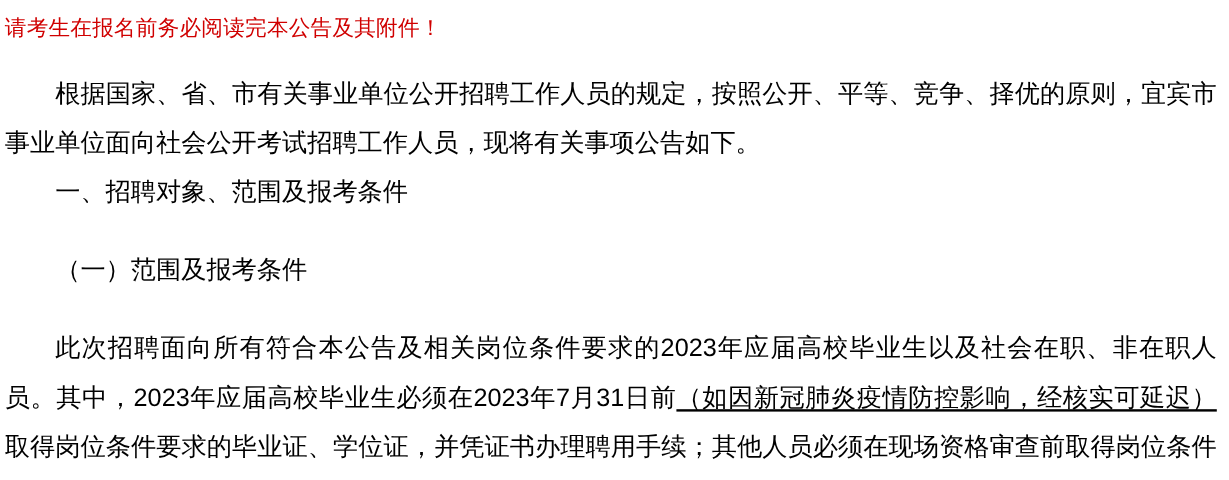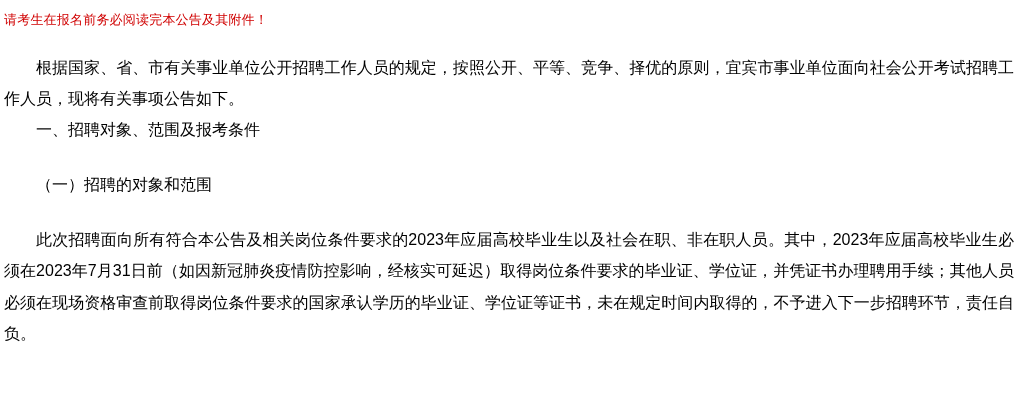--- a/index.html
+++ b/index.html
@@ -16,28 +16,28 @@
   }
   .page {
     position: relative;
     width: 1024px;
     height: 400px;
     padding: 0;
     box-sizing: border-box;
   }
   .notice {
     color: #d00000;
-    font-size: 13px;
+    font-size: 18px;
     line-height: 1.5;
     margin: 10px 0 0 4px;
     font-weight: 400;
     letter-spacing: 0.2px;
   }
   .para {
-    font-size: 16px;
+    font-size: 21px;
     line-height: 1.95;
     margin: 0;
     padding: 0 10px 0 4px;
     text-align: justify;
     text-justify: inter-ideograph;
   }
   .p-body {
     margin-top: 22px;
   }
   .p-heading {
@@ -45,31 +45,32 @@
   .p-subheading {
     margin-top: 24px;
   }
   .p-detail {
     margin-top: 24px;
   }
   .indent2 {
     text-indent: 2em;
   }
   .underline {
+    text-decoration: underline;
     text-underline-offset: 3px;
   }
 </style>
 </head>
 <body>
 
 <div class="page">
 
   <p class="notice">请考生在报名前务必阅读完本公告及其附件！</p>
 
   <p class="para p-body indent2">根据国家、省、市有关事业单位公开招聘工作人员的规定，按照公开、平等、竞争、择优的原则，宜宾市事业单位面向社会公开考试招聘工作人员，现将有关事项公告如下。</p>
 
   <p class="para p-heading indent2">一、招聘对象、范围及报考条件</p>
 
-  <p class="para p-subheading indent2">（一）招聘的对象和范围</p>
+  <p class="para p-subheading indent2">（一）范围及报考条件</p>
 
   <p class="para p-detail indent2"><span>此次招聘面向所有符合本公告及相关岗位条件要求的2023年应届高校毕业生以及社会在职、非在职人员。其中，2023年应届高校毕业生必须在2023年7月31日前</span><span class="underline">（如因新冠肺炎疫情防控影响，经核实可延迟）</span><span>取得岗位条件要求的毕业证、学位证，并凭证书办理聘用手续；其他人员必须在现场资格审查前取得岗位条件要求的国家承认学历的毕业证、学位证等证书，未在规定时间内取得的，不予进入下一步招聘环节，责任自负。</span></p>
 
 </div>
 
 </body></html>

